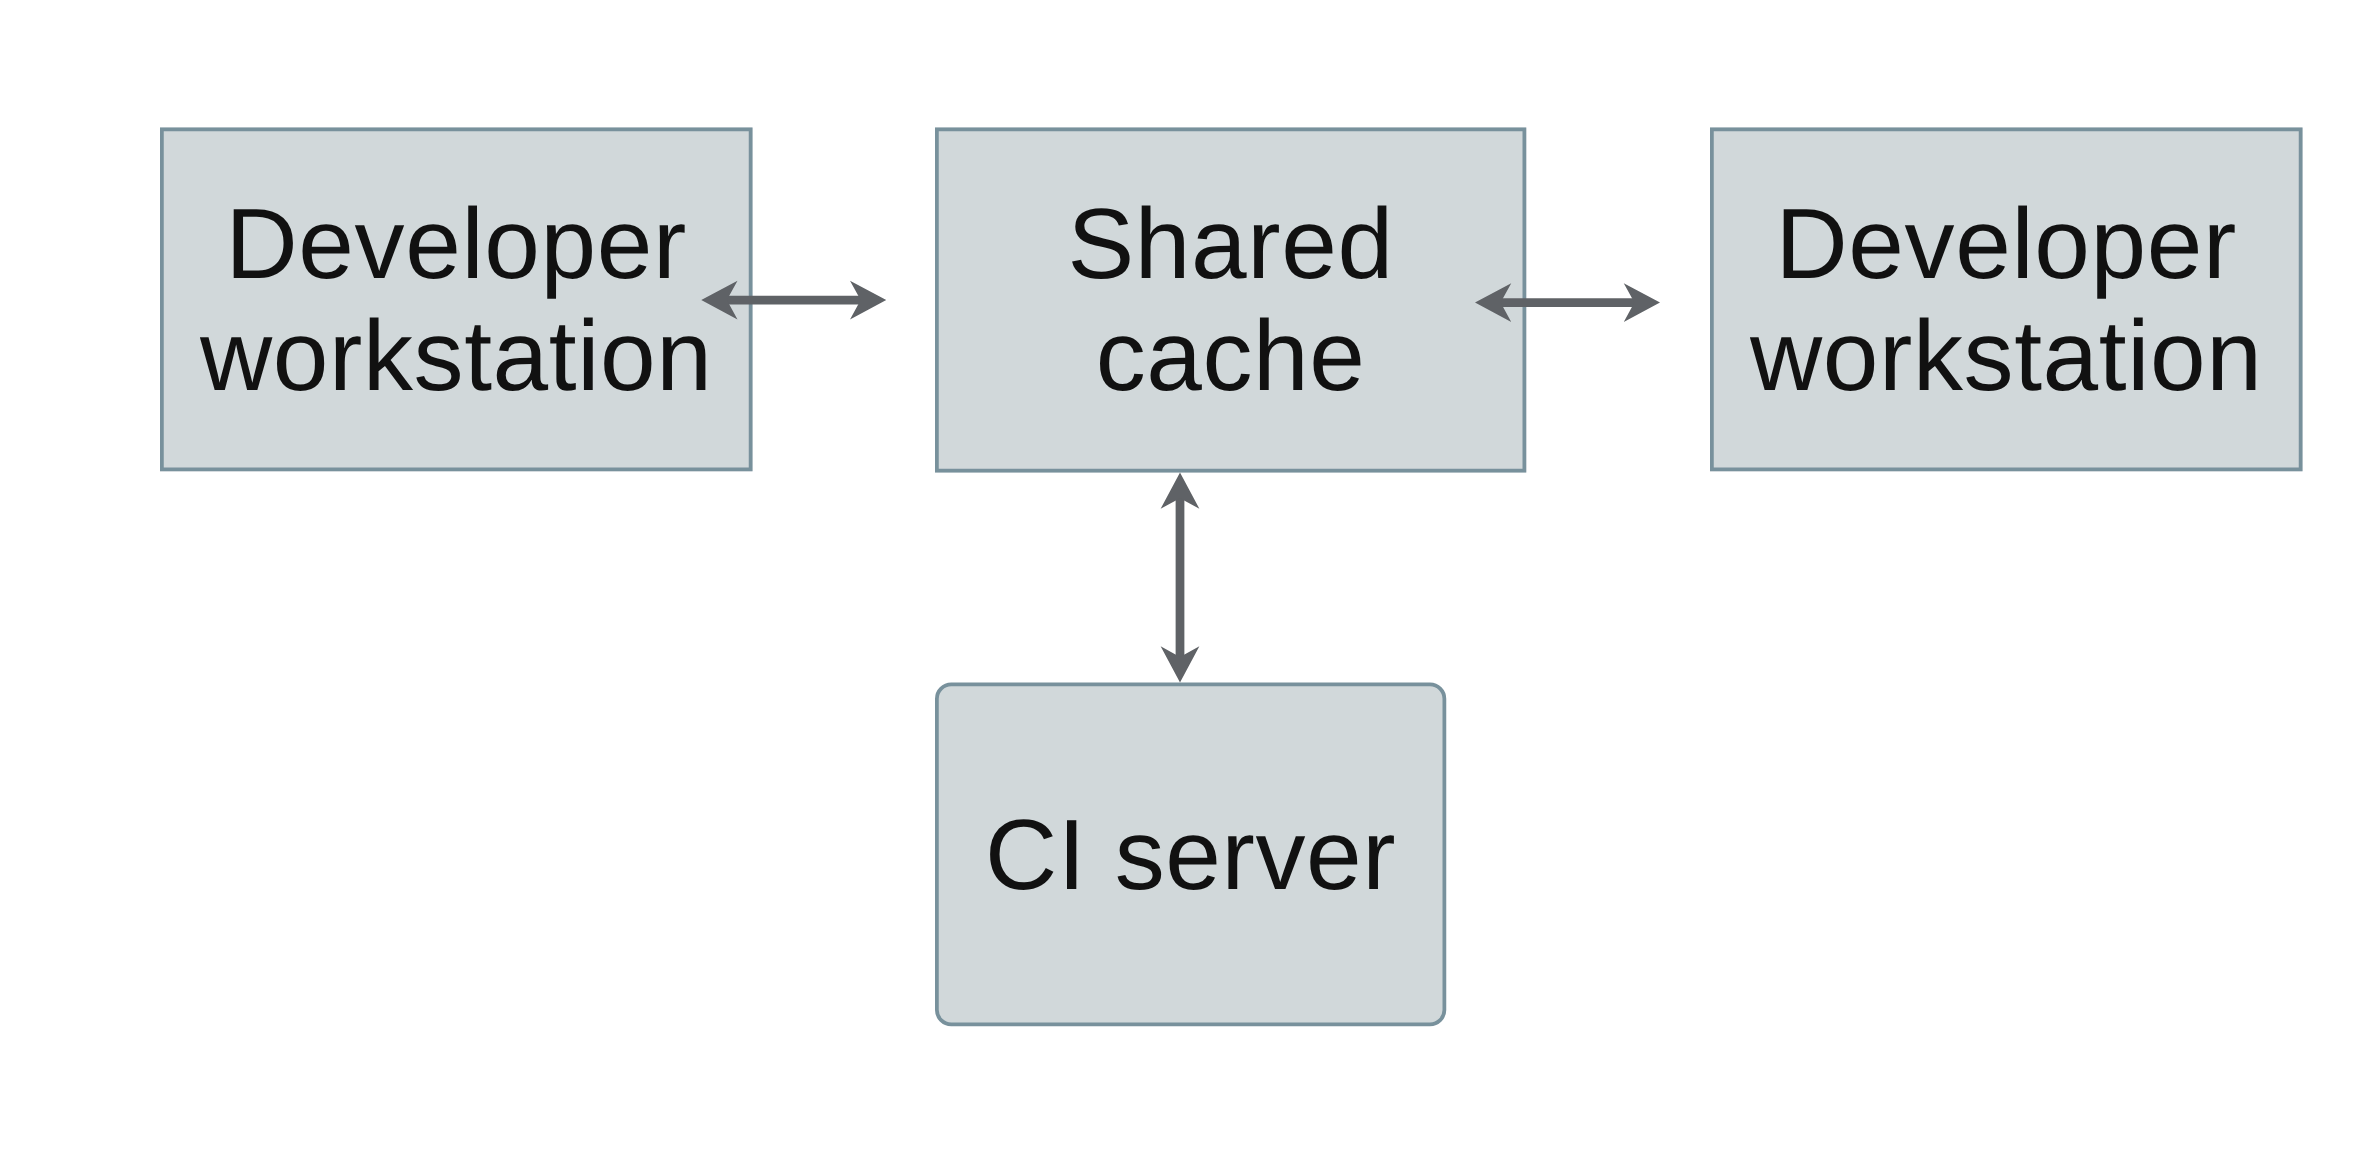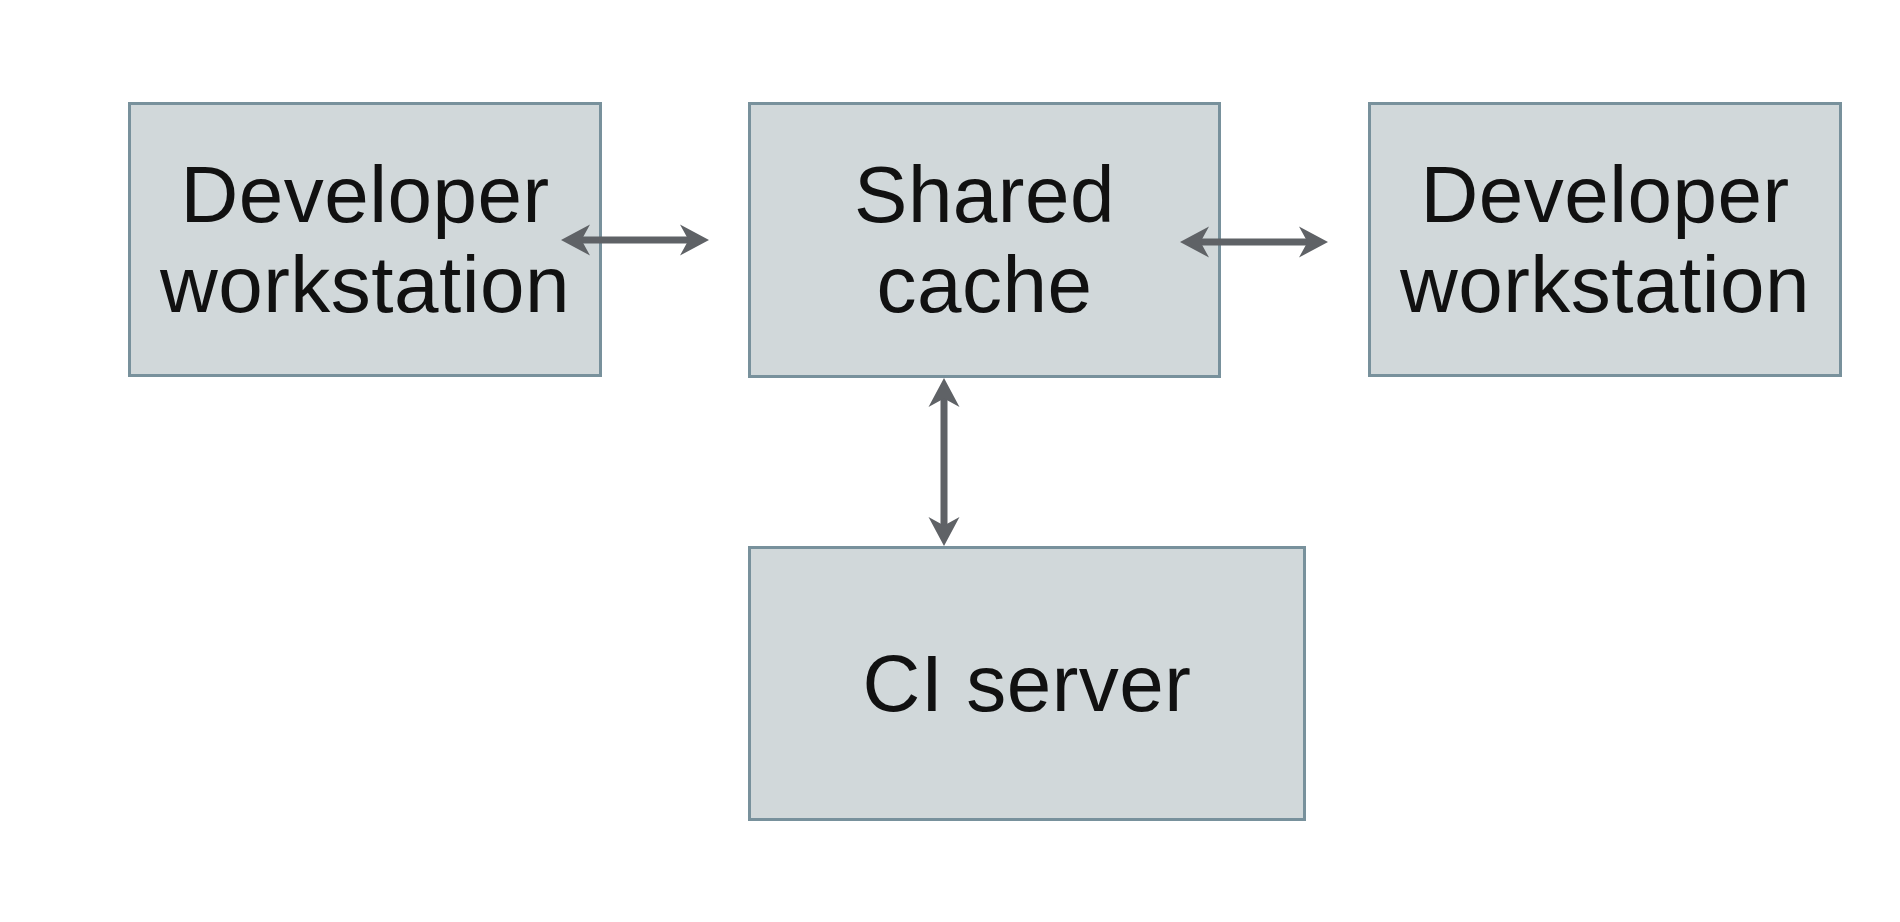--- a/index.html
+++ b/index.html
@@ -36,21 +36,21 @@
   .node .label {
     font-size: 80px;
     line-height: 1.12;
     color: var(--text);
     white-space: pre-line;
     letter-spacing: 0.5px;
   }
   .node-dev-left    { left: 88px;   top: 102px; width: 474px; height: 275px; }
   .node-shared-cache{ left: 708px;  top: 102px; width: 473px; height: 276px; }
   .node-dev-right   { left: 1328px; top: 102px; width: 474px; height: 275px; }
-  .node-ci-server   { left: 708px;  top: 546px; width: 558px; height: 275px; }
+  .node-ci-server   { left: 708px;  top: 546px; width: 409px; height: 275px; border-radius: 13px; }
   .arrow { position: absolute; }
   .arrow-left  { left: 560px;  top: 214px; }
   .arrow-right { left: 1179px; top: 216px; }
   .arrow-down  { left: 918px;  top: 377px; }
 </style>
 </head>
 <body>
 
 <div class="diagram">
 

